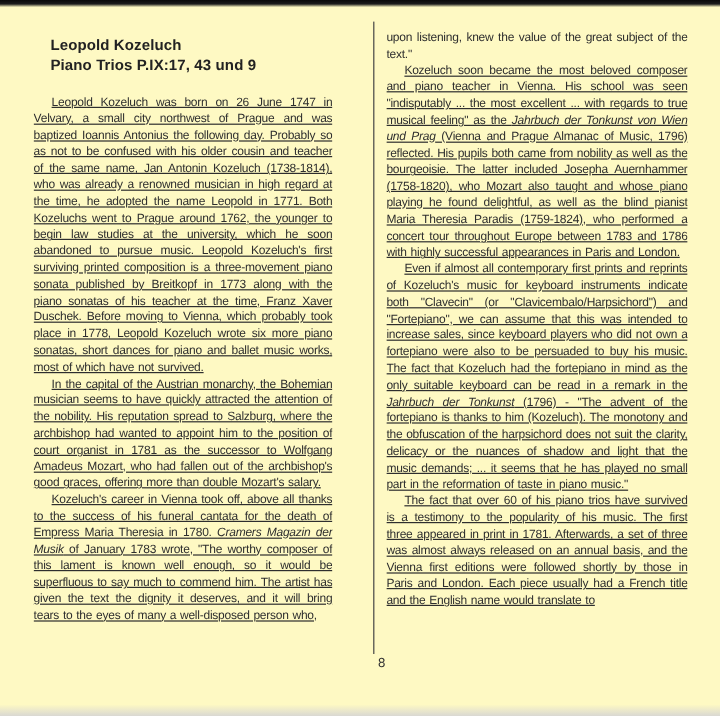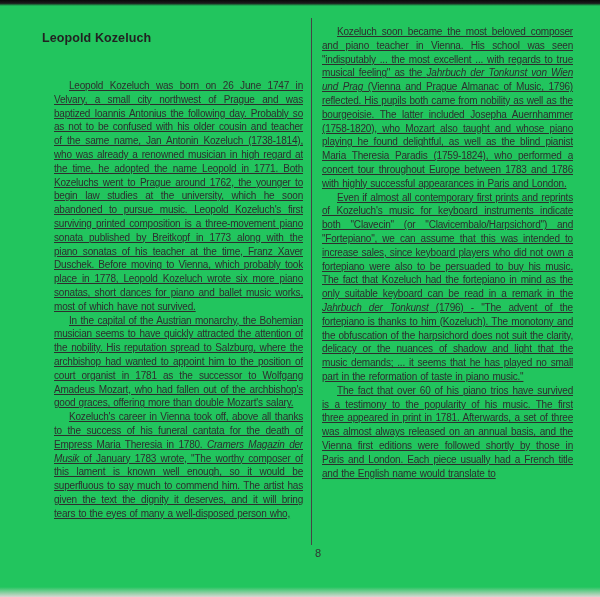--- a/index.html
+++ b/index.html
@@ -1,20 +1,20 @@
 <!DOCTYPE html>
 <html><head>
 <meta charset="utf-8">
 <style>
   html,body { margin:0; padding:0; }
   .page {
     position: relative;
     width: 600px;
     height: 597px;
-    background: #22c55e;
+    background: #fef9c3;
     overflow: hidden;
     font-family: "Liberation Sans", sans-serif;
     color: #2e2e2e;
   }
   .top-bar {
     position: absolute; left:0; top:0; width:100%; height:6px;
     background: linear-gradient(#090909 0%, #1c1c1c 55%, rgba(40,40,40,0) 100%);
   }
   .bottom-shade {
     position: absolute; left:0; bottom:0; width:100%; height:10px;
@@ -27,21 +27,21 @@
     font-weight: bold;
     font-size: 12.5px;
     line-height: 15.5px;
     letter-spacing: 0.1px;
     color: #222;
   }
   .col {
     position: absolute;
     overflow: hidden;
   }
-  .col-left  { left:54px;  top:79px; width:249px; height:505px; }
+  .col-left  { left:28px;  top:79px; width:249px; height:505px; }
   .col-right { left:322px; top:25px; width:251px; height:560px; }
   .para {
     margin: 0;
     font-size: 10px;
     line-height: 13.8px;
     letter-spacing: -0.2px;
     word-spacing: 0.6px;
     text-align: justify;
     color: #2e2e2e;
   }
@@ -63,31 +63,33 @@
   }
 </style>
 </head>
 <body>
 
 <div class="page">
   <div class="top-bar"></div>
 
   <div class="header">
     <div class="title-line">Leopold Kozeluch</div>
+    <div class="title-line">Piano Trios P.IX:17, 43 und 9</div>
   </div>
 
   <div class="col col-left">
       <p class="para indent"><span>Leopold Kozeluch was born on 26 June 1747 in Velvary, a small city northwest of Prague and was baptized Ioannis Antonius the following day. Probably so as not to be confused with his older cousin and teacher of the same name, Jan Antonin Kozeluch (1738-1814), who was already a renowned musician in high regard at the time, he adopted the name Leopold in 1771. Both Kozeluchs went to Prague around 1762, the younger to begin law studies at the university, which he soon abandoned to pursue music. Leopold Kozeluch's first surviving printed composition is a three-movement piano sonata published by Breitkopf in 1773 along with the piano sonatas of his teacher at the time, Franz Xaver Duschek. Before moving to Vienna, which probably took place in 1778, Leopold Kozeluch wrote six more piano sonatas, short dances for piano and ballet music works, most of which have not survived.</span></p>
       <p class="para indent"><span>In the capital of the Austrian monarchy, the Bohemian musician seems to have quickly attracted the attention of the nobility. His reputation spread to Salzburg, where the archbishop had wanted to appoint him to the position of court organist in 1781 as the successor to Wolfgang Amadeus Mozart, who had fallen out of the archbishop's good graces, offering more than double Mozart's salary.</span></p>
       <p class="para indent"><span>Kozeluch's career in Vienna took off, above all thanks to the success of his funeral cantata for the death of Empress Maria Theresia in 1780. </span><span class="it">Cramers Magazin der Musik</span><span> of January 1783 wrote, "The worthy composer of this lament is known well enough, so it would be superfluous to say much to commend him. The artist has given the text the dignity it deserves, and it will bring tears to the eyes of many a well-disposed person who,</span></p>
     </div>
 
   <div class="divider"></div>
 
   <div class="col col-right">
+      <p class="para"><span>upon listening, knew the value of the great subject of the text."</span></p>
       <p class="para indent"><span>Kozeluch soon became the most beloved composer and piano teacher in Vienna. His school was seen "indisputably ... the most excellent ... with regards to true musical feeling" as the </span><span class="it">Jahrbuch der Tonkunst von Wien und Prag</span><span> (Vienna and Prague Almanac of Music, 1796) reflected. His pupils both came from nobility as well as the bourgeoisie. The latter included Josepha Auernhammer (1758-1820), who Mozart also taught and whose piano playing he found delightful, as well as the blind pianist Maria Theresia Paradis (1759-1824), who performed a concert tour throughout Europe between 1783 and 1786 with highly successful appearances in Paris and London.</span></p>
       <p class="para indent"><span>Even if almost all contemporary first prints and reprints of Kozeluch's music for keyboard instruments indicate both "Clavecin" (or "Clavicembalo/Harpsichord") and "Fortepiano", we can assume that this was intended to increase sales, since keyboard players who did not own a fortepiano were also to be persuaded to buy his music. The fact that Kozeluch had the fortepiano in mind as the only suitable keyboard can be read in a remark in the </span><span class="it">Jahrbuch der Tonkunst</span><span> (1796) - "The advent of the fortepiano is thanks to him (Kozeluch). The monotony and the obfuscation of the harpsichord does not suit the clarity, delicacy or the nuances of shadow and light that the music demands; ... it seems that he has played no small part in the reformation of taste in piano music."</span></p>
       <p class="para indent"><span>The fact that over 60 of his piano trios have survived is a testimony to the popularity of his music. The first three appeared in print in 1781. Afterwards, a set of three was almost always released on an annual basis, and the Vienna first editions were followed shortly by those in Paris and London. Each piece usually had a French title and the English name would translate to</span></p>
     </div>
 
   <div class="page-num">8</div>
 
   <div class="bottom-shade"></div>
 </div>
 

